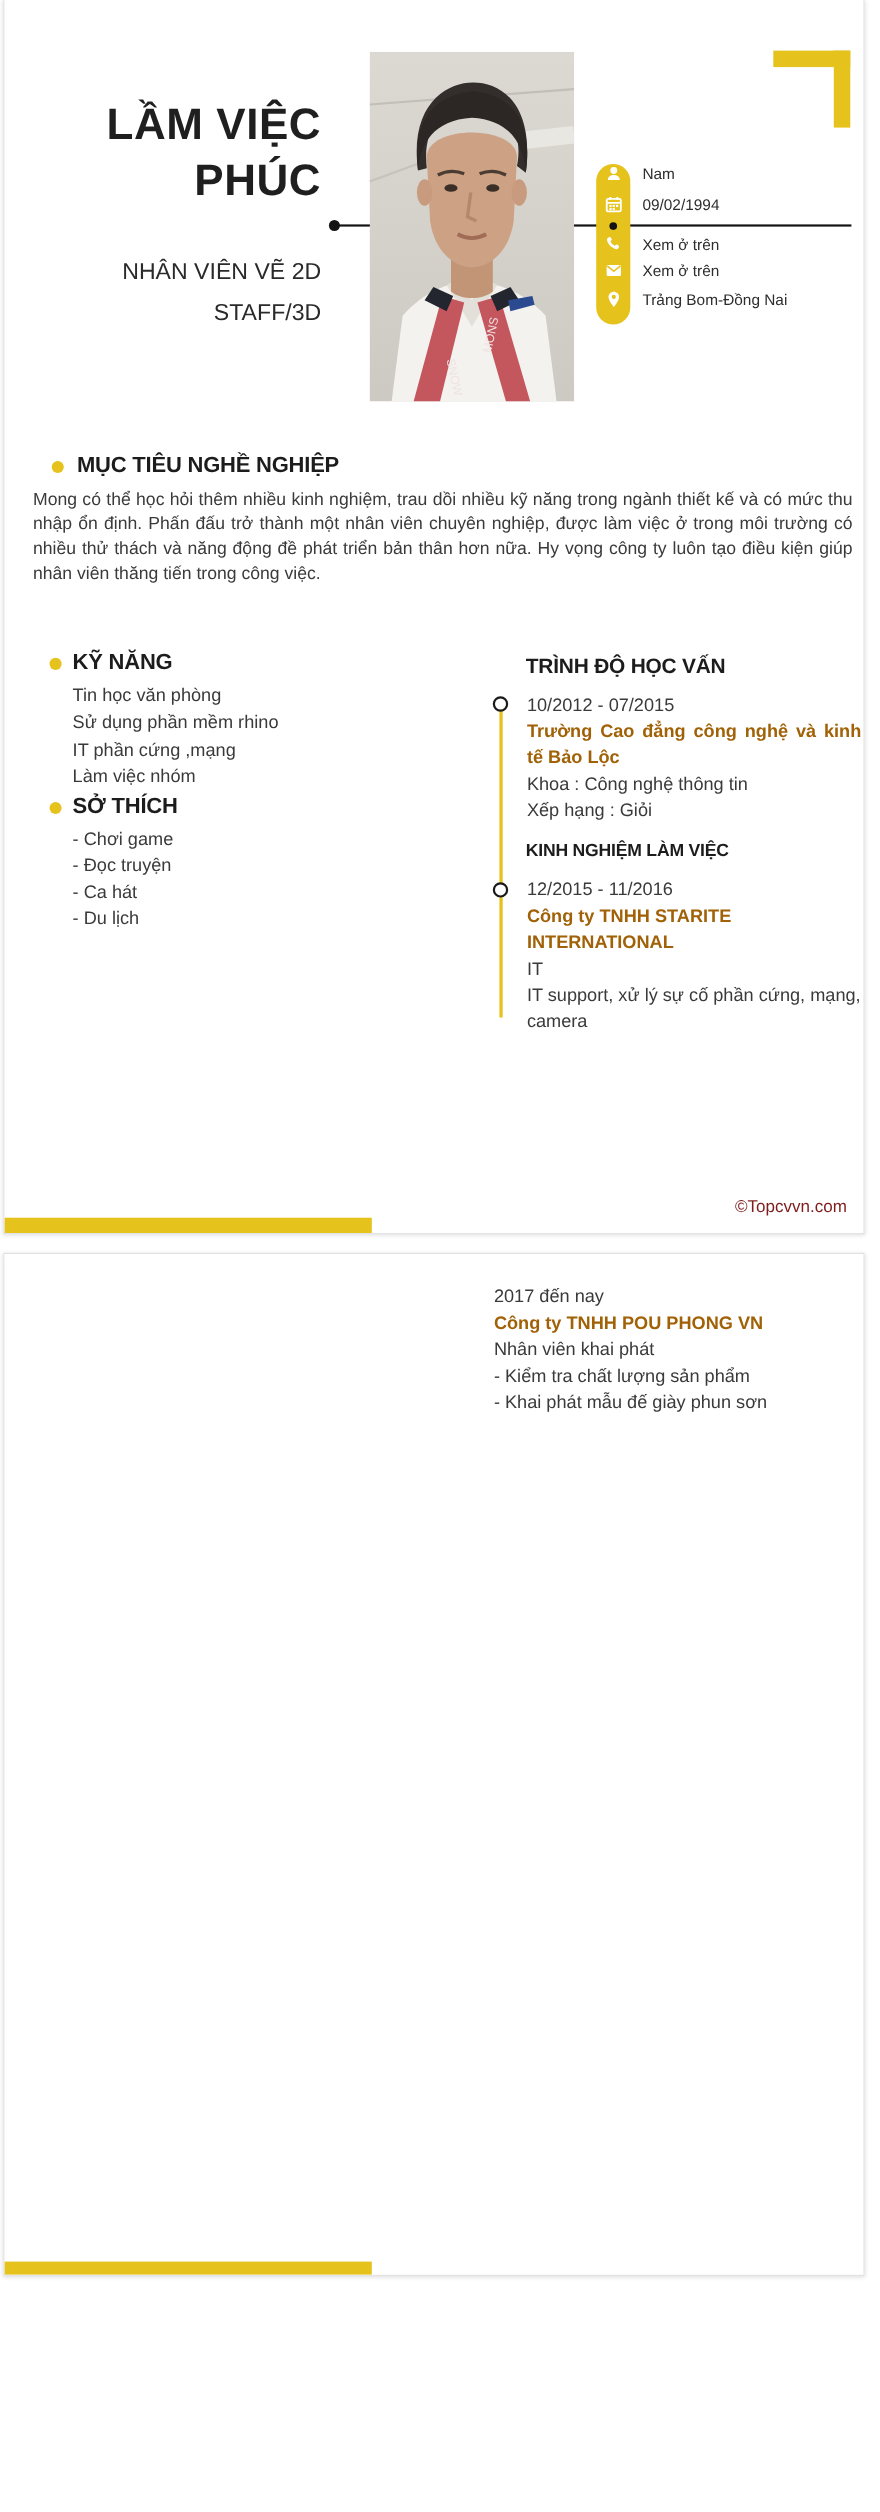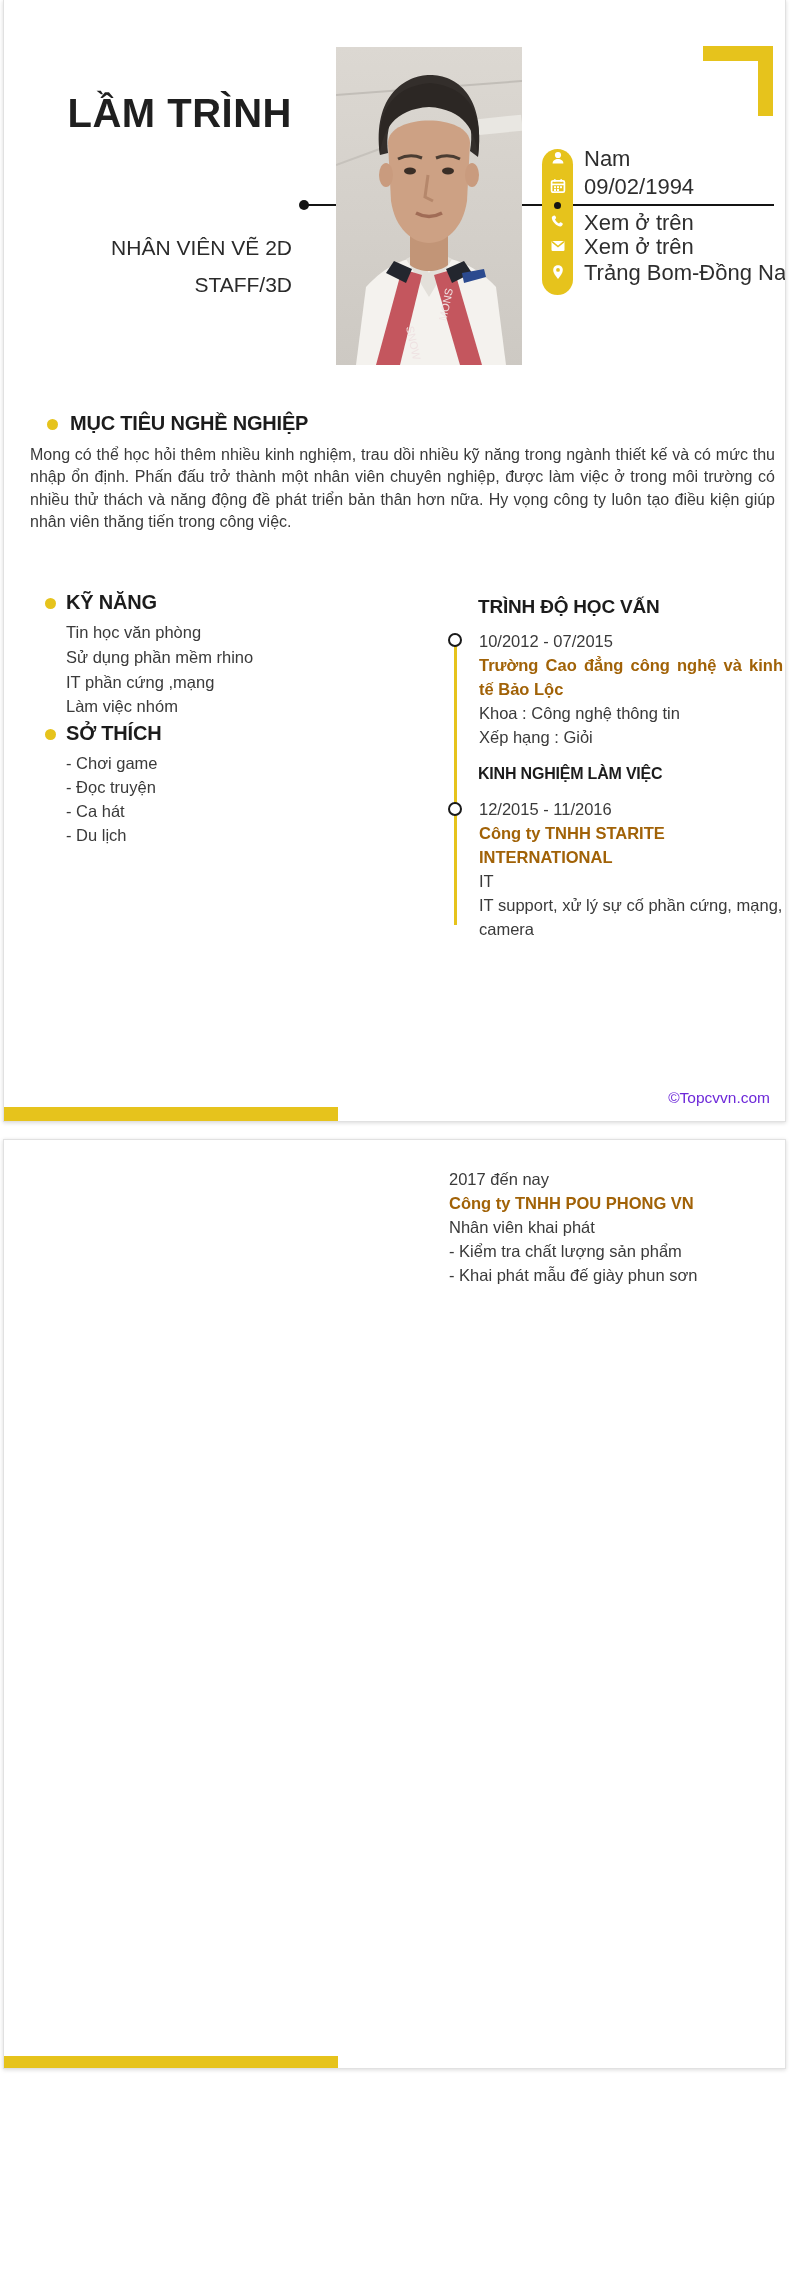--- a/index.html
+++ b/index.html
@@ -40,21 +40,21 @@
   .corner-h { left:699px; top:46px; width:70px; height:15px; }
   .corner-v { left:754px; top:46px; width:15px; height:70px; }
 
   .info-pill {
     left:538px; top:149px; width:31px; height:146px;
     border-radius:16px; z-index:3;
   }
   .info-icon { width:31px; height:17px; text-align:center; z-index:4; left:538px; }
   .info-icon svg { display:block; margin:0 auto; }
   .info-text {
-    left:580px; font-size:22px; color:#2e2e2e; white-space:nowrap; z-index:4; line-height:17px;
+    left:580px; font-size:14px; color:#2e2e2e; white-space:nowrap; z-index:4; line-height:17px;
   }
 
   
   .bullet { width:11px; height:11px; border-radius:50%; }
   .sec-heading { font-size:20px; font-weight:700; color:#1c1c1c; letter-spacing:-0.2px; white-space:nowrap; }
 
   .objective-para {
     left:26px; top:444px; width:745px;
     font-size:16px; line-height:22.4px; color:#3a3a3a; text-align:justify;
   }
@@ -64,36 +64,37 @@
   
   .tl-line { left:450px; width:3px; z-index:1; }
   .tl-circle {
     width:14px; height:14px; border-radius:50%; background:#fff;
     border:2.5px solid #1a1a1a; z-index:2; left:444px;
   }
   .entry { left:475px; width:304px; font-size:16.5px; line-height:24px; color:#3a3a3a; }
   .entry .b { font-weight:700; color:#a16207; }
   .entry .just { text-align:justify; }
 
-  .footer-credit { right:15px; font-size:15.5px; color:#6d28d9; }
+  .footer-credit { right:15px; font-size:15.5px; color:#7f1d1d; }
 
   .bottom-bar { left:0; bottom:0; width:334px; height:13px; }
 
   .yellow-bg { background:#e6c31c; }
 </style>
 </head>
 <body>
 
 <div class="page" id="page1">
 
   <div class="abs corner corner-h yellow-bg"></div>
   <div class="abs corner corner-v yellow-bg"></div>
 
   <div class="abs name-block">
-    <div>LẦM TRÌNH</div>
+    <div>LẦM VIỆC</div>
+    <div>PHÚC</div>
   </div>
   <div class="abs title-block">
     <div>NHÂN VIÊN VẼ 2D</div>
     <div>STAFF/3D</div>
   </div>
 
   <div class="abs connector-dot"></div>
   <div class="abs connector-line"></div>
 
   <svg class="abs photo" viewBox="0 0 186 318">

